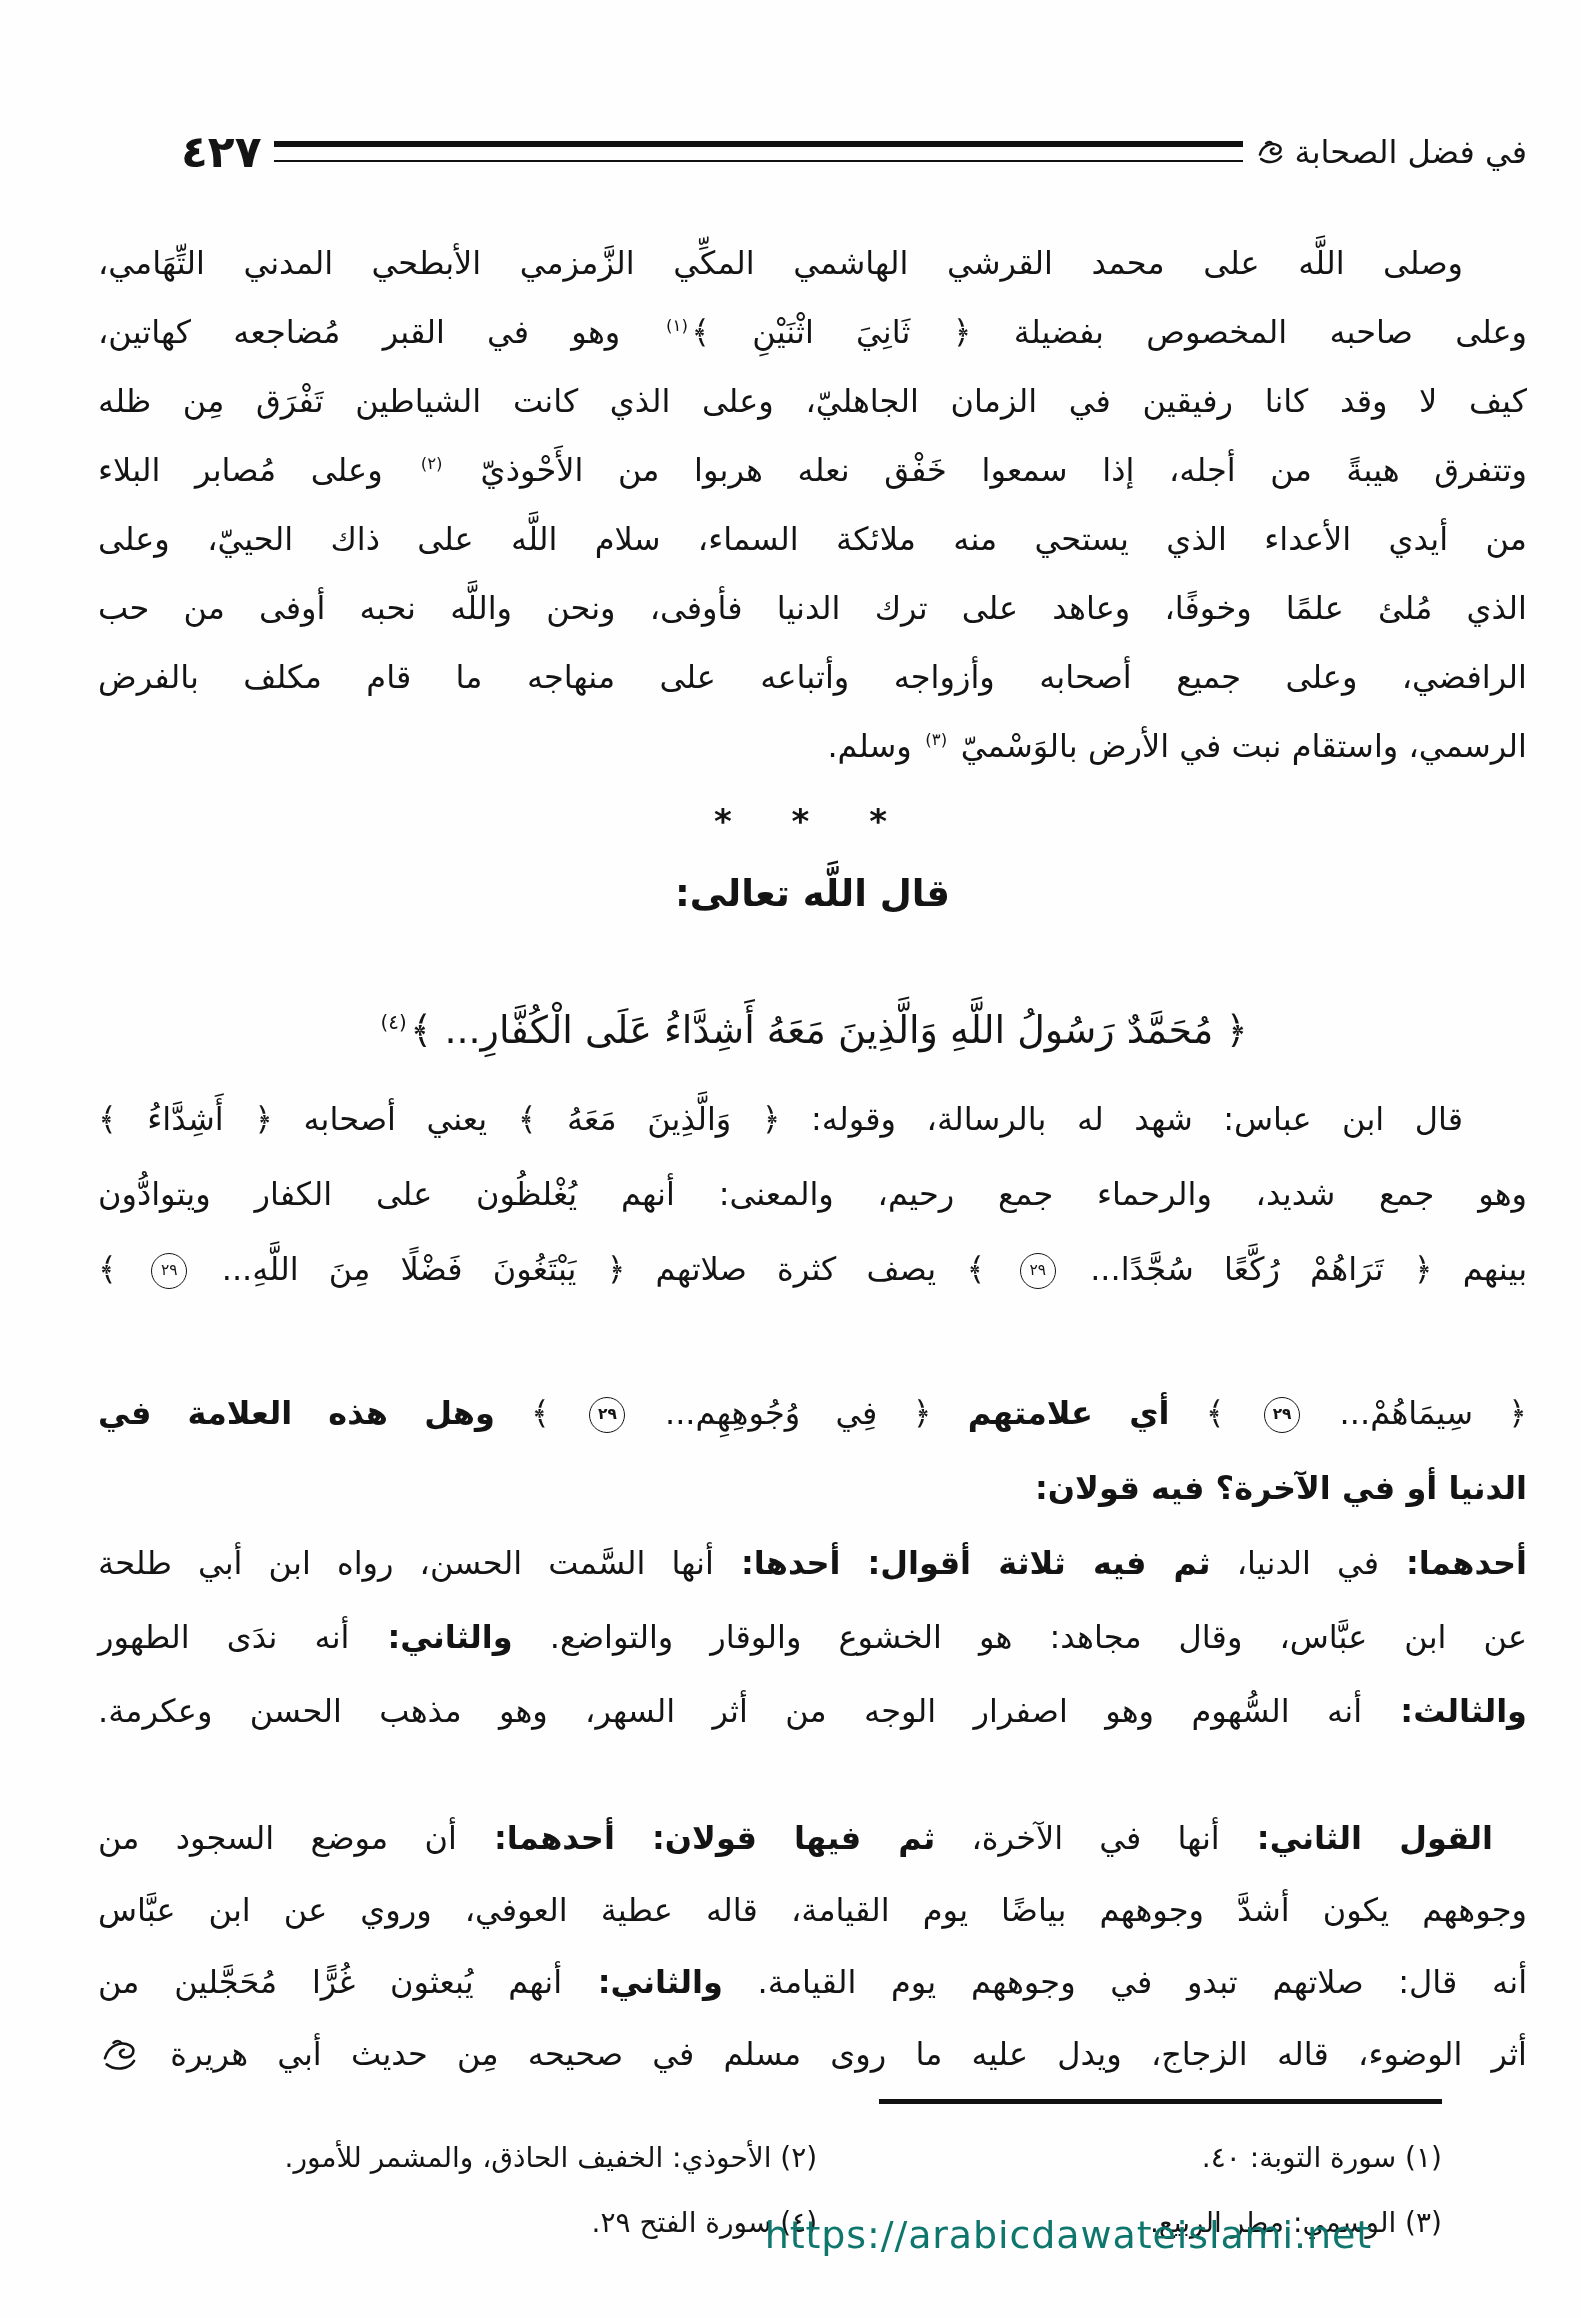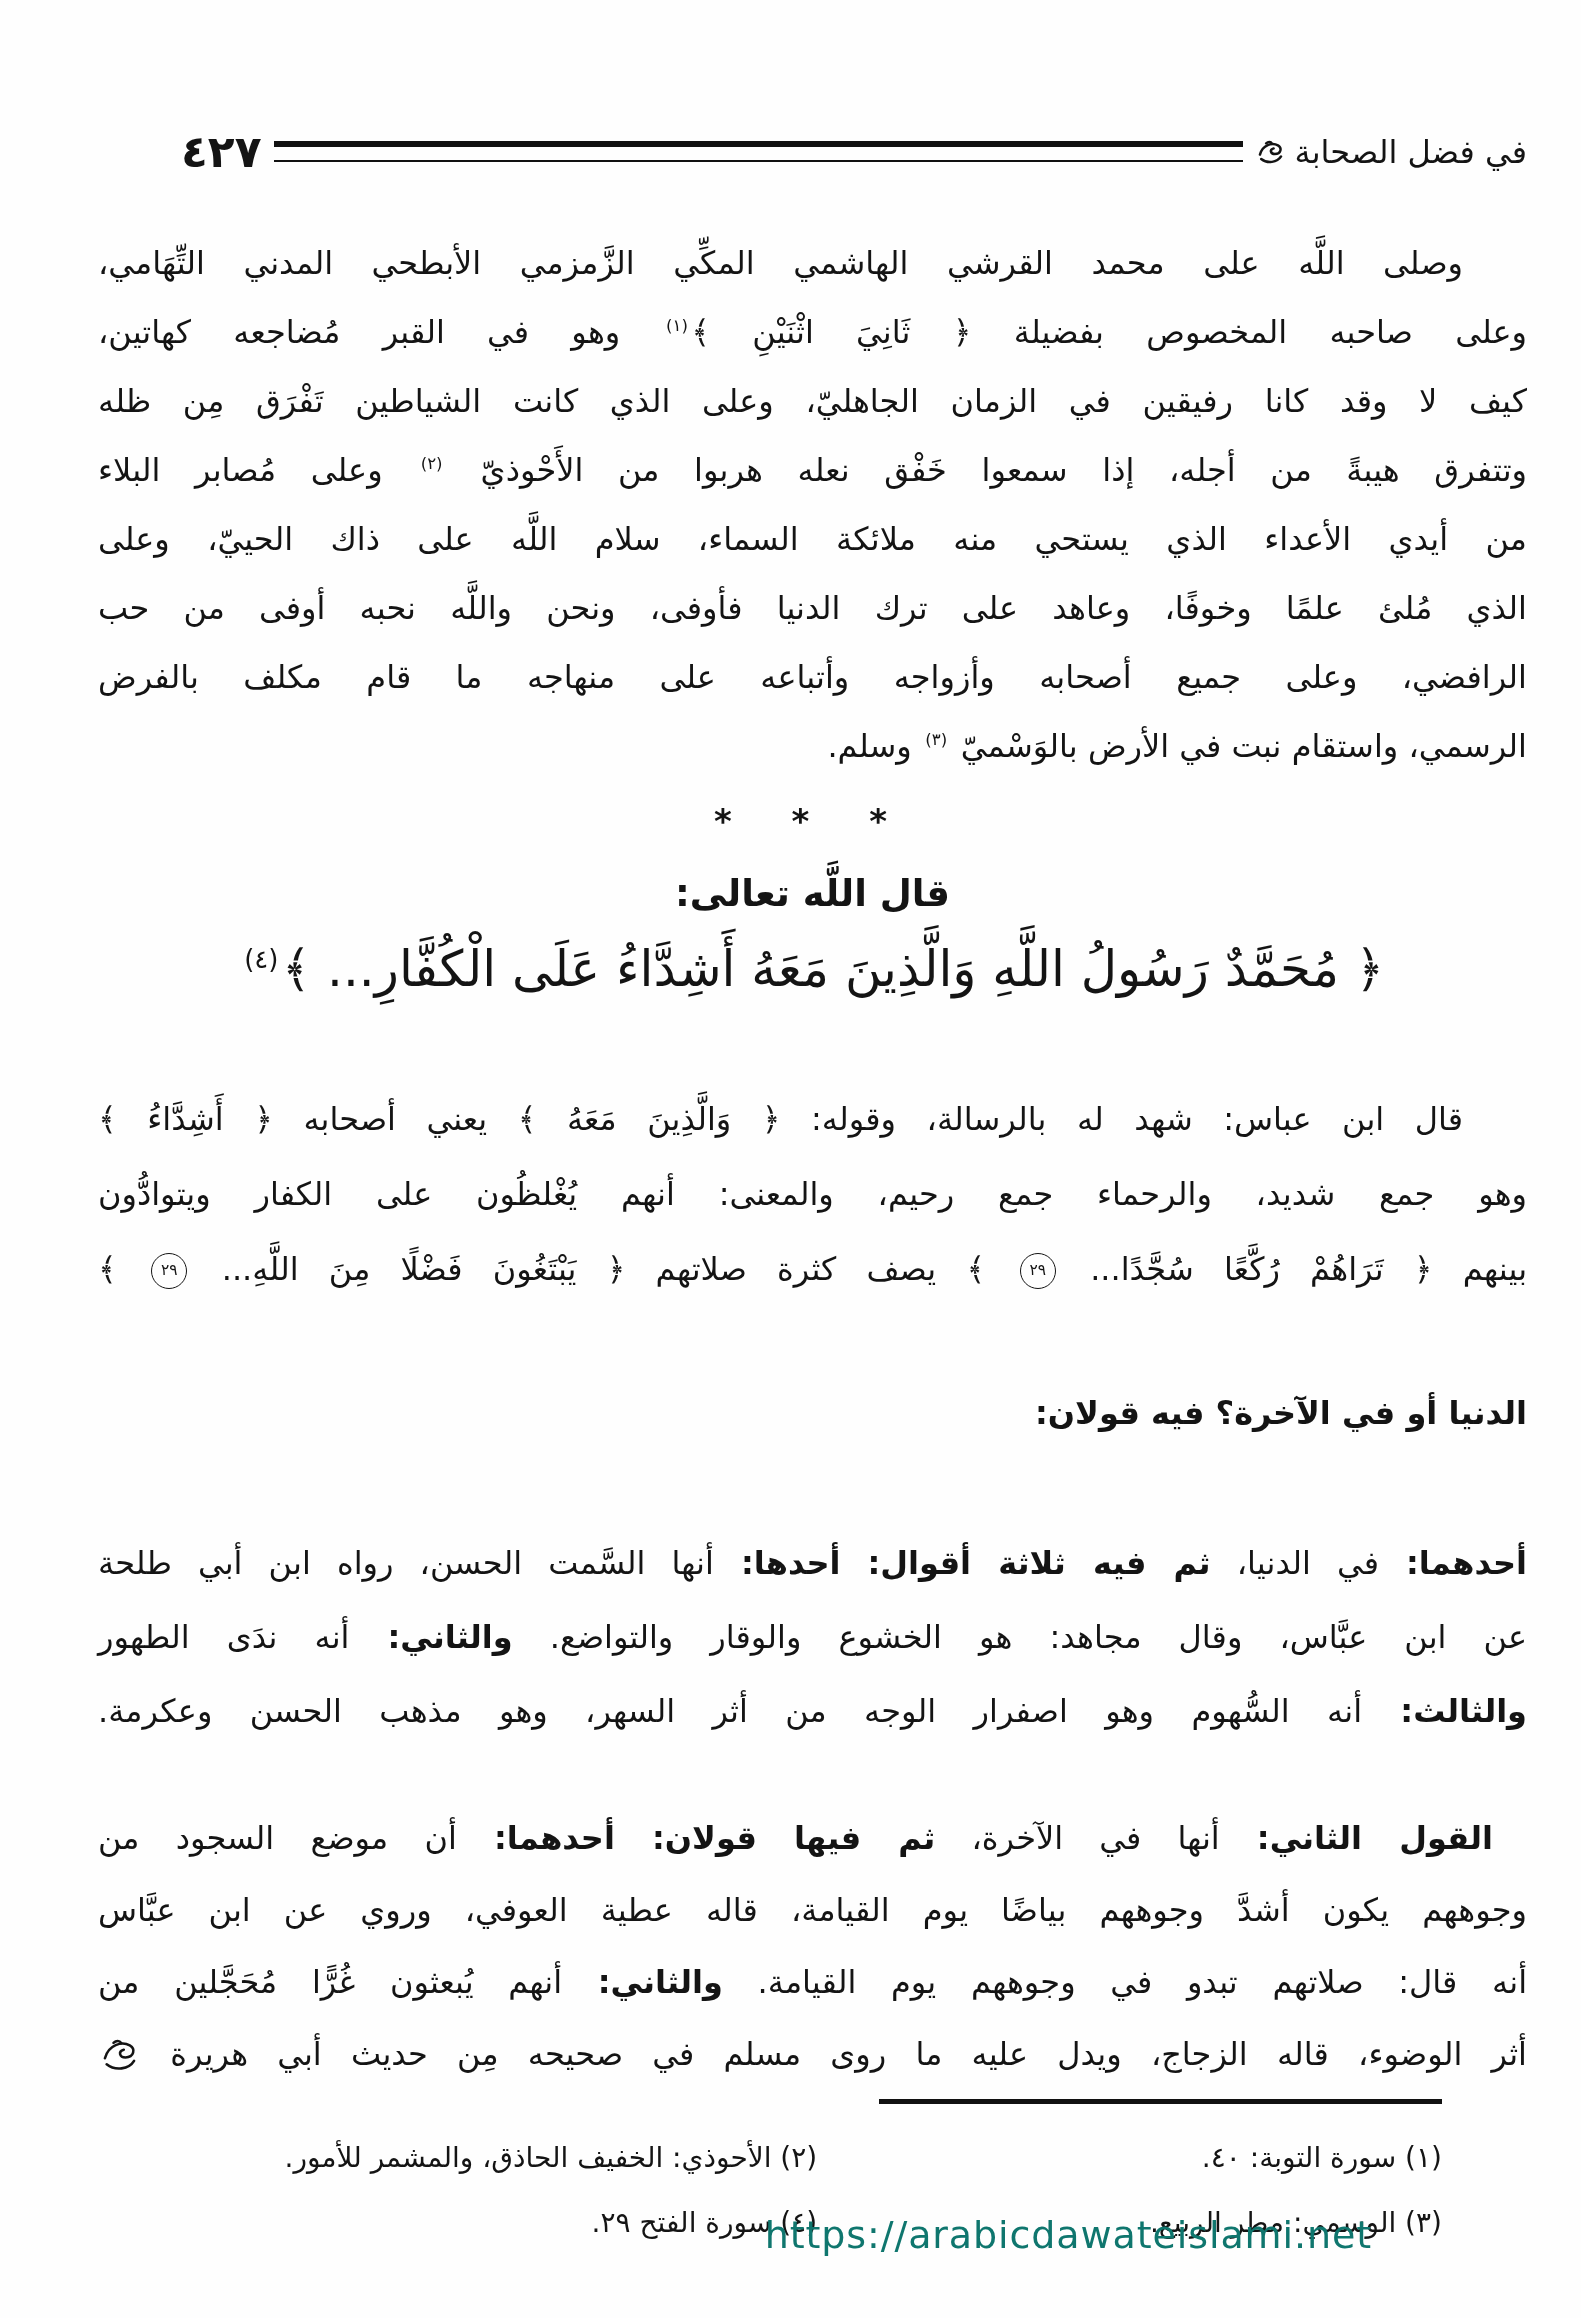--- a/index.html
+++ b/index.html
@@ -50,21 +50,21 @@
     box-shadow:0 0 0 1.7px #fff inset;
     font-size:15.4px;line-height:1;vertical-align:middle;margin:0 4.3px;
   }
   .honorific svg{display:inline-block;vertical-align:-6.8px;}
   
   .opening{top:229px;--lh:69px;}
   .stars{top:800px;font-size:34px;font-weight:bold;letter-spacing:0;}
   .stars .tline{height:43px;line-height:43px;}
   .stars-text{display:inline-block;letter-spacing:24px;}
   .heading-block{top:872px;text-align:center;font-size:37px;font-weight:bold;}
-  .verse-block{top:927px;font-size:50px;}
+  .verse-block{top:988px;font-size:38px;}
   .verse-block .tline{height:85px;line-height:85px;}
   .tafsir1{top:1082px;--lh:75px;}
   .sima{top:1376px;--lh:75px;font-weight:bold;}
   .qawl1{top:1526px;--lh:74px;}
   .qawl2{top:1802px;--lh:72px;}
   
   .fn-rule{
     position:absolute;top:2099px;right:139px;width:563px;height:5.1px;background:#111;
   }
   .footnotes{
@@ -128,20 +128,21 @@
       <div class="tline center"><span class="quran">﴿ مُحَمَّدٌ رَسُولُ اللَّهِ وَالَّذِينَ مَعَهُ أَشِدَّاءُ عَلَى الْكُفَّارِ... ﴾</span><sup class="fnref">(٤)</sup></div>
     </div>
 
   <div class="textblock tafsir1">
       <div class="tline" style="padding-right: 64px;"><span>قال ابن عباس: شهد له بالرسالة، وقوله: </span><span class="quran">﴿ وَالَّذِينَ مَعَهُ ﴾</span><span> يعني أصحابه </span><span class="quran">﴿ أَشِدَّاءُ ﴾</span></div>
       <div class="tline"><span>وهو جمع شديد، والرحماء جمع رحيم، والمعنى: أنهم يُغْلظُون على الكفار ويتوادُّون</span></div>
       <div class="tline"><span>بينهم </span><span class="quran">﴿ تَرَاهُمْ رُكَّعًا سُجَّدًا... </span><span class="ayah">٢٩</span><span class="quran"> ﴾</span><span> يصف كثرة صلاتهم </span><span class="quran">﴿ يَبْتَغُونَ فَضْلًا مِنَ اللَّهِ... </span><span class="ayah">٢٩</span><span class="quran"> ﴾</span></div>
     </div>
 
   <div class="textblock sima">
+      <div class="tline"><span class="quran">﴿ سِيمَاهُمْ... </span><span class="ayah">٢٩</span><span class="quran"> ﴾</span><span> أي علامتهم </span><span class="quran">﴿ فِي وُجُوهِهِم... </span><span class="ayah">٢٩</span><span class="quran"> ﴾</span><b> وهل هذه العلامة في</b></div>
       <div class="tline last"><b>الدنيا أو في الآخرة؟ فيه قولان:</b></div>
     </div>
 
   <div class="textblock qawl1">
       <div class="tline"><b>أحدهما: </b><span>في الدنيا، </span><b>ثم فيه ثلاثة أقوال: أحدها: </b><span>أنها السَّمت الحسن، رواه ابن أبي طلحة</span></div>
       <div class="tline"><span>عن ابن عبَّاس، وقال مجاهد: هو الخشوع والوقار والتواضع. </span><b>والثاني: </b><span>أنه ندَى الطهور</span></div>
       <div class="tline"><b>والثالث: </b><span>أنه السُّهوم وهو اصفرار الوجه من أثر السهر، وهو مذهب الحسن وعكرمة.</span></div>
     </div>
 
   <div class="textblock qawl2">

